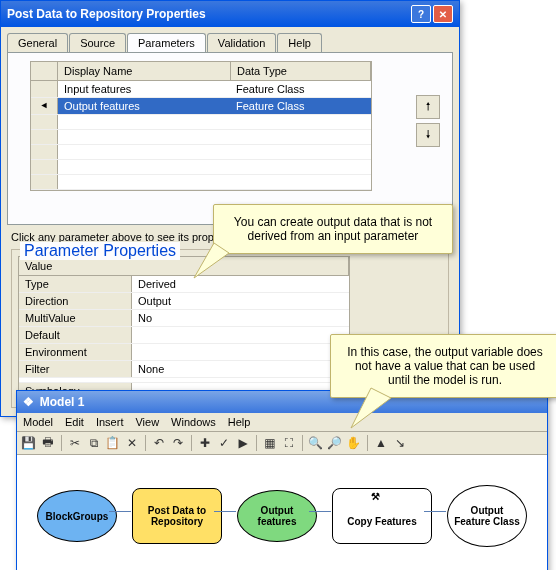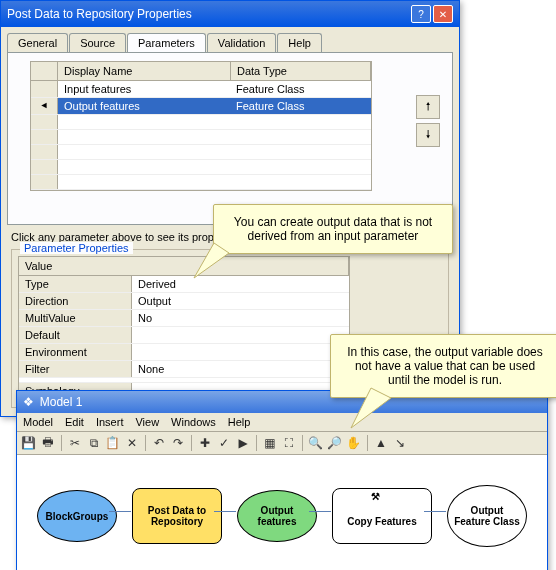--- a/index.html
+++ b/index.html
@@ -1,38 +1,38 @@
 <!DOCTYPE html>
 <html><head>
 <meta charset="utf-8">
 <style>
 body{margin:0;font-family:Tahoma,sans-serif;font-size:11px;background:#fff;width:556px;height:570px;position:relative;overflow:hidden}
 .win{position:absolute;border:1px solid #0054e3;background:#ece9d8;box-shadow:2px 2px 6px rgba(0,0,0,.3)}
-.titlebar{background:linear-gradient(#3b77dd,#0054e3);color:#fff;padding:4px 6px;display:flex;align-items:center;font-weight:normal;font-size:12px}
+.titlebar{background:linear-gradient(#3b77dd,#0054e3);color:#fff;padding:4px 6px;display:flex;align-items:center;font-weight:bold;font-size:12px}
 .titlebar .title{flex:1}
 .tbtn{width:18px;height:16px;margin-left:2px;border:1px solid #fff;border-radius:2px;display:flex;align-items:center;justify-content:center;font-size:10px}
 .help-btn{background:#3b77dd}
 .close-btn{background:#e35e47}
 .tabs{display:flex;padding:6px 22px 0 6px;gap:2px}
 .tab{border:1px solid #919b9c;border-bottom:none;padding:3px 10px;background:#ece9d8;border-radius:3px 3px 0 0;margin-right:-1px}
 .tab.active{background:#fcfcfe;position:relative;z-index:2}
 .panel{border:1px solid #919b9c;background:#fcfcfe;margin:0 6px 6px 6px;padding:8px;position:relative}
 .grid{border:1px solid #aca899;background:#fff;width:340px}
 .grid-head{display:flex;background:#ece9d8;border-bottom:1px solid #aca899}
 .grid-head div{padding:3px 6px;border-right:1px solid #aca899}
 .grid-row{display:flex;border-bottom:1px solid #eee}
 .grid-row div{padding:2px 6px}
 .grid-row.sel{background:#316ac5;color:#fff}
 .grid-row.empty{height:14px}
 .col1{width:160px}
 .col2{flex:1}
 .arrow-btn{width:22px;height:22px;border:1px solid #aca899;background:#ece9d8;display:flex;align-items:center;justify-content:center;margin:4px 0}
 .hint{margin:4px 0 6px 0}
 .fieldset{border:1px solid #bfb8a5;margin:0;padding:6px;position:relative}
-.fieldset .legend{position:absolute;top:-8px;left:8px;background:#fcfcfe;padding:0 4px;color:#0046d5;font-size:11px}
+.fieldset .legend{position:absolute;top:-8px;left:8px;background:#fcfcfe;padding:0 4px;color:#0046d5;font-size:16px}
 .prop-grid{border:1px solid #aca899;background:#fff;width:330px}
 .prop-head{display:flex;background:#ece9d8;border-bottom:1px solid #aca899}
 .prop-head div{padding:3px 6px;border-right:1px solid #aca899}
 .prop-row{display:flex;border-bottom:1px solid #eee}
 .prop-row div{padding:2px 6px}
 .pcol1{width:100px;background:#ece9d8;border-right:1px solid #aca899}
 .pcol2{flex:1}
 .callout{position:absolute;background:#ffffd9;border:1px solid #c0b46c;border-radius:2px;padding:10px 14px;font-family:Verdana,sans-serif;font-size:12px;text-align:center;box-shadow:2px 2px 5px rgba(0,0,0,.3);z-index:50}
 .menubar{background:#ece9d8;padding:3px 6px;display:flex;gap:12px;border-bottom:1px solid #aca899}
 .toolbar{background:#ece9d8;padding:3px 4px;display:flex;align-items:center;gap:3px;border-bottom:1px solid #aca899}

